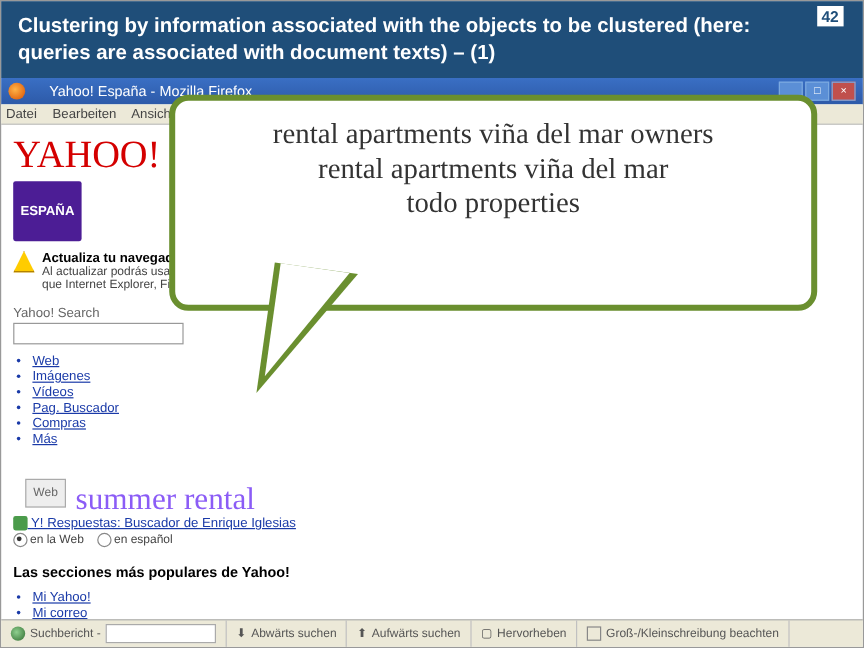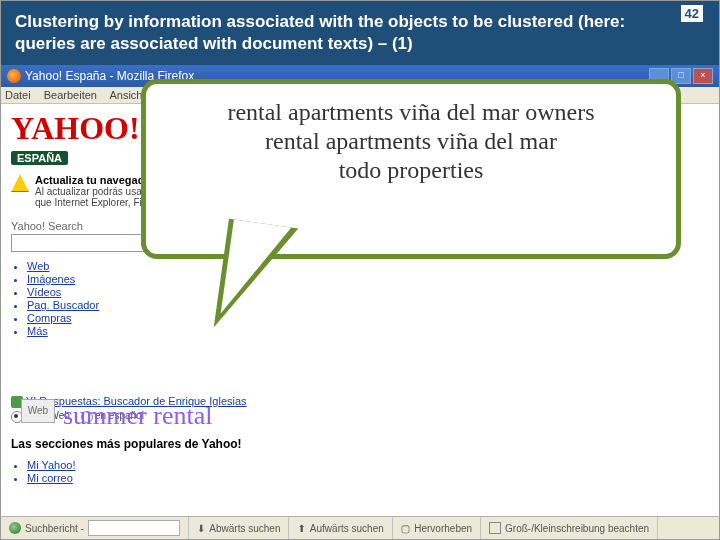--- a/index.html
+++ b/index.html
@@ -2,30 +2,30 @@
 <html><head>
 <meta charset="utf-8">
 <style>
   body { margin:0; font-family: Arial, sans-serif; background:#fff; width:720px; height:540px; overflow:hidden; }
   .slide { width:720px; height:540px; position:relative; border:1px solid #999; box-sizing:border-box; }
   .header { background:#1f4e79; color:#fff; padding:10px 14px; position:relative; }
   .header-title { font-size:17px; font-weight:bold; max-width:640px; line-height:1.3; }
   .page-num { position:absolute; top:4px; right:16px; background:#fff; color:#1f4e79; font-size:13px; font-weight:bold; padding:1px 4px; }
   .browser { margin:0; }
   .titlebar { background:linear-gradient(#3a6fc4,#2d5aa8); color:#fff; font-size:12px; padding:3px 6px; display:flex; align-items:center; justify-content:space-between; }
-  .titlebar-left { display:flex; align-items:flex-start; gap:4px; }
+  .titlebar-left { display:flex; align-items:flex-start; gap:20px; }
   .ff-icon { width:14px; height:14px; background:radial-gradient(circle at 40% 40%, #ffb347, #d94f00); border-radius:50%; }
   .win-btns { display:flex; gap:2px; }
   .win-btn { width:18px; height:14px; background:#5b8fd6; border:1px solid #7ba9e0; font-size:9px; color:#fff; text-align:center; line-height:13px; }
   .menubar { background:#ece9d8; font-size:11px; padding:2px 4px; border-bottom:1px solid #c0c0c0; }
   .menubar span { margin-right:10px; color:#444; }
   .content { padding:6px 10px; position:relative; }
   .logo-row { display:flex; align-items:flex-start; }
-  .yahoo-logo { font-family:"Times New Roman", serif; font-weight:bold; font-size:32px; color:#d40000; letter-spacing:0px; }
-  .espana { font-size:11px; color:#fff; background:#14532d; padding:1px 6px; border-radius:2px; margin-top:4px; display:inline-block; font-weight:bold; }
+  .yahoo-logo { font-family:"Times New Roman", serif; font-weight:normal; font-size:32px; color:#d40000; letter-spacing:0px; }
+  .espana { font-size:11px; color:#fff; background:#4c1d95; padding:19px 6px; border-radius:2px; margin-top:4px; display:inline-block; font-weight:bold; }
   .alert-row { display:flex; align-items:flex-start; margin-top:8px; gap:6px; font-size:11px; color:#000; }
   .alert-icon { width:16px; height:16px; background:#ffcc00; border:1px solid #a07000; position:relative; clip-path:polygon(50% 0,100% 100%,0 100%); }
   .alert-title { font-weight:bold; }
   .alert-body { font-size:10px; color:#444; max-width:160px; }
   .searchlabel { font-size:11px; color:#666; margin-top:12px; }
   .searchbox { width:140px; height:16px; border:1px solid #999; margin-top:2px; }
   .linklist { margin:8px 0 4px 16px; padding:0; font-size:11px; }
   .linklist li { list-style:disc; color:#1a3aa8; margin:1px 0; text-decoration:underline; }
   .section-title { font-size:12px; font-weight:bold; margin-top:14px; color:#000; }
   .callout { position:absolute; top:78px; left:140px; width:540px; height:190px; }

